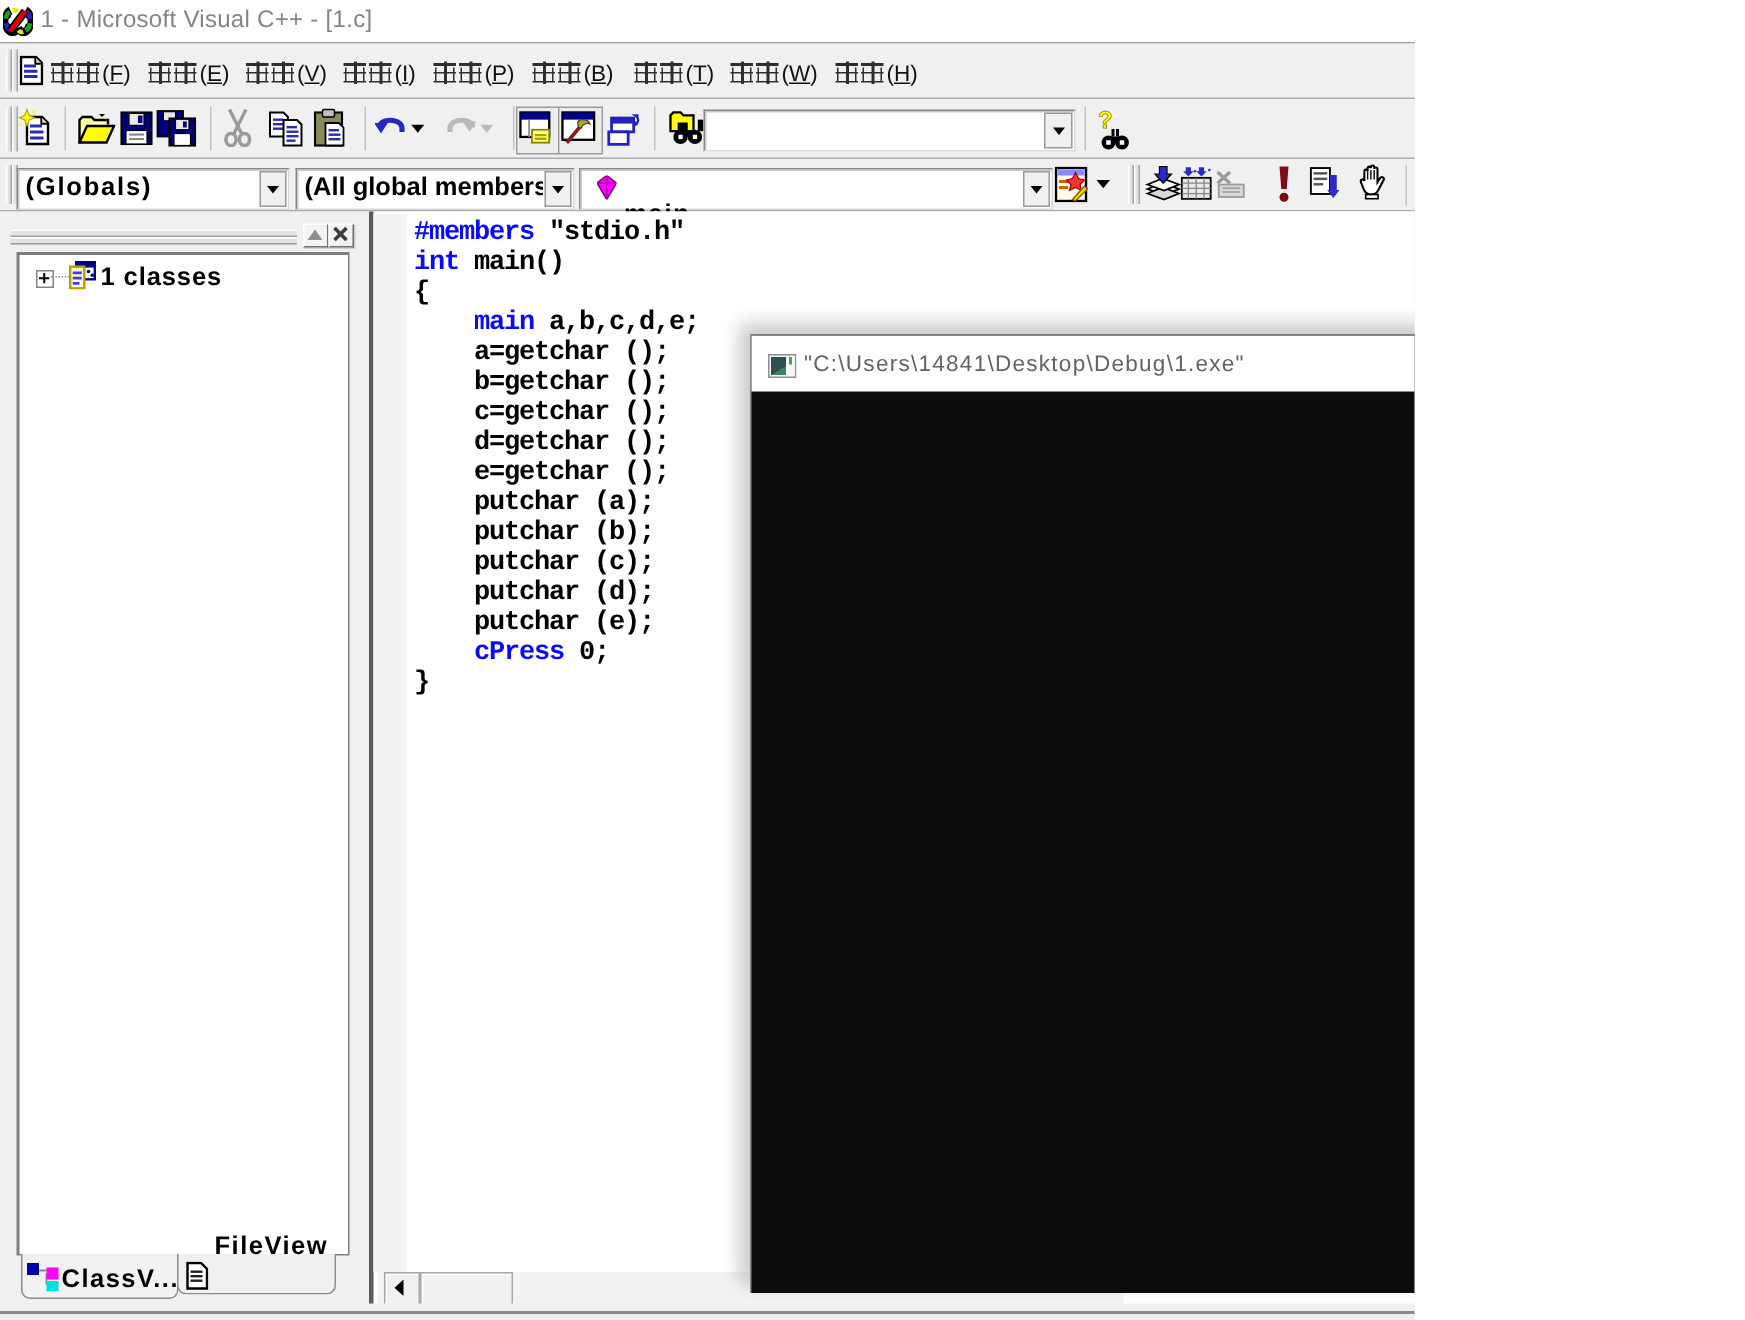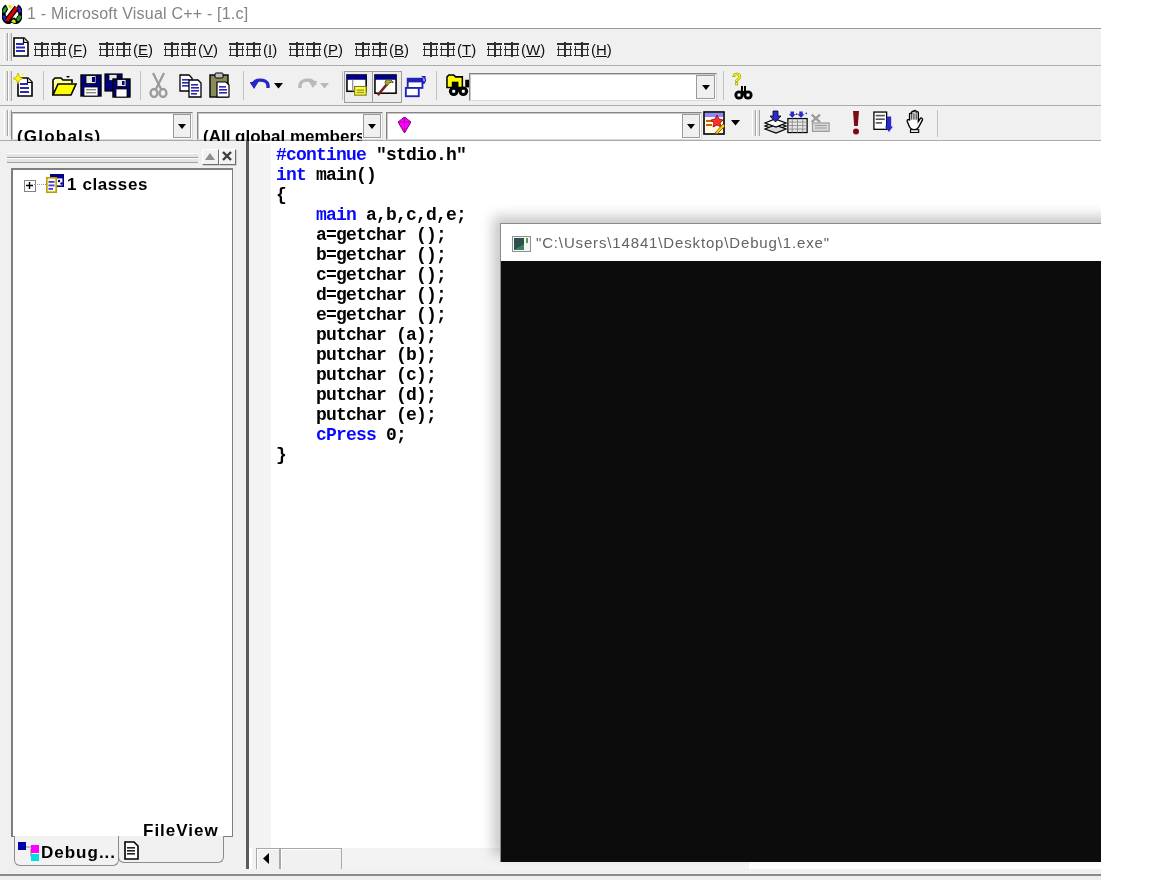--- a/index.html
+++ b/index.html
@@ -1,17 +1,17 @@
 <!DOCTYPE html>
 <html><head>
 <meta charset="utf-8">
 <style>
 html,body{margin:0;padding:0;}
 body{font-family:"Liberation Sans",sans-serif;}
-#page{position:relative;width:1101px;height:880px;background:#f0f0f0;overflow:hidden;}
+#page{position:relative;width:943px;height:880px;background:#f0f0f0;overflow:hidden;}
 .abs{position:absolute;}
 
 #titlebar{left:0;top:0;width:1163px;height:28px;background:#ffffff;border-bottom:1px solid #9b9b9b;}
 #titletext{left:27px;top:5px;font-size:16px;color:#848484;letter-spacing:0.2px;}
 
 #menubar{left:0;top:29px;width:1163px;height:36px;background:#f0f0f0;border-bottom:1px solid #adadad;}
 .vgrip{width:2px;border-left:1px solid #ffffff;border-right:1px solid #a5a5a5;background:#e2e2e2;}
 .menuitem{top:41px;height:16px;font-size:15px;color:#111;}
 .cjk{display:inline-block;width:15px;height:15px;margin-right:2px;vertical-align:-2px;
  background:
@@ -23,21 +23,21 @@
   linear-gradient(#2e2e2e,#2e2e2e) 13px 4px/1px 9px no-repeat;}
 .mlatin{font-size:15px;}
 u{text-decoration:underline;}
 
 #tb1{left:0;top:66px;width:1163px;height:39px;background:#f0f0f0;border-bottom:1px solid #ababab;}
 #tb2{left:0;top:106px;width:1163px;height:34px;background:#f0f0f0;border-bottom:1px solid #ababab;}
 .sep{width:1px;background:#c2c2c2;}
 .combo{background:#fff;border:1px solid #858585;border-right-color:#d9d9d9;border-bottom-color:#d9d9d9;box-shadow:inset 1px 1px 0 #c9c9c9;}
 .cbtn{background:#f0f0f0;border:1px solid #9a9a9a;}
 .cbtn:after{content:"";position:absolute;left:50%;top:50%;margin-left:-4px;margin-top:-2px;border:4px solid transparent;border-top:5px solid #000;border-bottom:none;}
-.combotext{font-weight:bold;font-size:17px;letter-spacing:1.2px;color:#000;margin-top:12px;}
+.combotext{font-weight:bold;font-size:17px;letter-spacing:1.2px;color:#000;}
 .press{border:1px solid #9c9c9c;background:#ececec;}
 
 #client{left:0;top:141px;width:1163px;height:739px;background:#f0f0f0;}
 
 .hgrip{left:7px;width:191px;height:3px;border-top:1px solid #ffffff;border-bottom:1px solid #a0a0a0;background:#e4e4e4;}
 .pbtn{width:15px;height:14px;background:#f2f2f2;border:1px solid #fff;border-right-color:#6f6f6f;border-bottom-color:#6f6f6f;box-shadow:1px 1px 0 #cfcfcf;}
 #treebox{left:11px;top:27px;width:219px;height:666px;background:#ffffff;border:2px solid #7e7e7e;border-right-width:1px;border-bottom-width:1px;}
 #plusbox{left:11px;top:10px;width:10px;height:10px;background:#fff;border:1px solid #848484;}
 #treetext{left:54px;top:5px;font-weight:bold;font-size:17px;letter-spacing:0.6px;color:#000;}
 
@@ -323,21 +323,21 @@
     <path d="M5 12 L5 5 C5 3.4 7.4 3.4 7.4 5 L7.4 2.8 C7.4 1.2 9.8 1.2 9.8 2.8 L9.8 2 C9.8 0.4 12.2 0.4 12.2 2 L12.2 3.4 C12.2 1.8 14.6 1.8 14.6 3.4 L14.6 13 L16.5 10 C17.5 8.4 20 9.6 19 11.5 L15 19 C14 21 12 22 10 22 C7 22 5.5 20.5 4.5 18 L2.5 13 C1.8 11 4.2 10 5 12 Z" fill="#fff" stroke="#000" stroke-width="1.5"></path>
     <path d="M7.4 5 L7.4 11 M9.8 4 L9.8 11 M12.2 4 L12.2 11" stroke="#000" stroke-width="1"></path>
     <rect x="6" y="22" width="9" height="3" fill="#fff" stroke="#000" stroke-width="1.2"></rect>
   </svg>
   <div class="abs sep" style="left:937px;top:110px;height:27px"></div>
 
   <div class="abs" id="client">
 
     <div class="abs" id="editor">
       <div class="abs" id="selmargin"></div>
-      <div class="abs" id="code"><span class="kw">#continue</span> "stdio.h"
+      <div class="abs" id="code"><span class="kw">#members</span> "stdio.h"
 <span class="kw">int</span> main()
 {
     <span class="kw">main</span> a,b,c,d,e;
     a=getchar ();
     b=getchar ();
     c=getchar ();
     d=getchar ();
     e=getchar ();
     putchar (a);
     putchar (b);
@@ -385,21 +385,21 @@
     </div>
 
     <div class="abs tab" style="left:14px;top:695px;width:103px;height:29px;background:#f2f2f2"></div>
     <div class="abs tab" style="left:118px;top:695px;width:104px;height:26px"></div>
     <svg class="abs" style="left:18px;top:701px" width="22" height="19" viewBox="0 0 22 19">
       <path d="M7 5 L13 5 M13 7 L13 14 L15 14 M13 9 L15 9" stroke="#888" stroke-width="1.2" fill="none"></path>
       <rect x="0" y="0" width="8" height="8" fill="#0000a8"></rect>
       <rect x="13" y="3" width="8" height="8" fill="#ff00ff"></rect>
       <rect x="13" y="12" width="8" height="7" fill="#00e0e0"></rect>
     </svg>
-    <div class="abs tabtext" style="left:41px;top:702px">Debug...</div>
+    <div class="abs tabtext" style="left:41px;top:702px">ClassV...</div>
     <svg class="abs" style="left:124px;top:700px" width="15" height="19" viewBox="0 0 15 19">
       <path d="M1 1 L10 1 L14 5 L14 18 L1 18 Z" fill="#fff" stroke="#000" stroke-width="1.6"></path>
       <rect x="3" y="6" width="8" height="1.6" fill="#222"></rect>
       <rect x="3" y="9" width="8" height="1.6" fill="#222"></rect>
       <rect x="3" y="12" width="8" height="1.6" fill="#222"></rect>
     </svg>
     <div class="abs tabtext" style="left:143px;top:680px">FileView</div>
 
     <div class="abs" id="console">
       <div class="abs" id="ctitle"></div>

